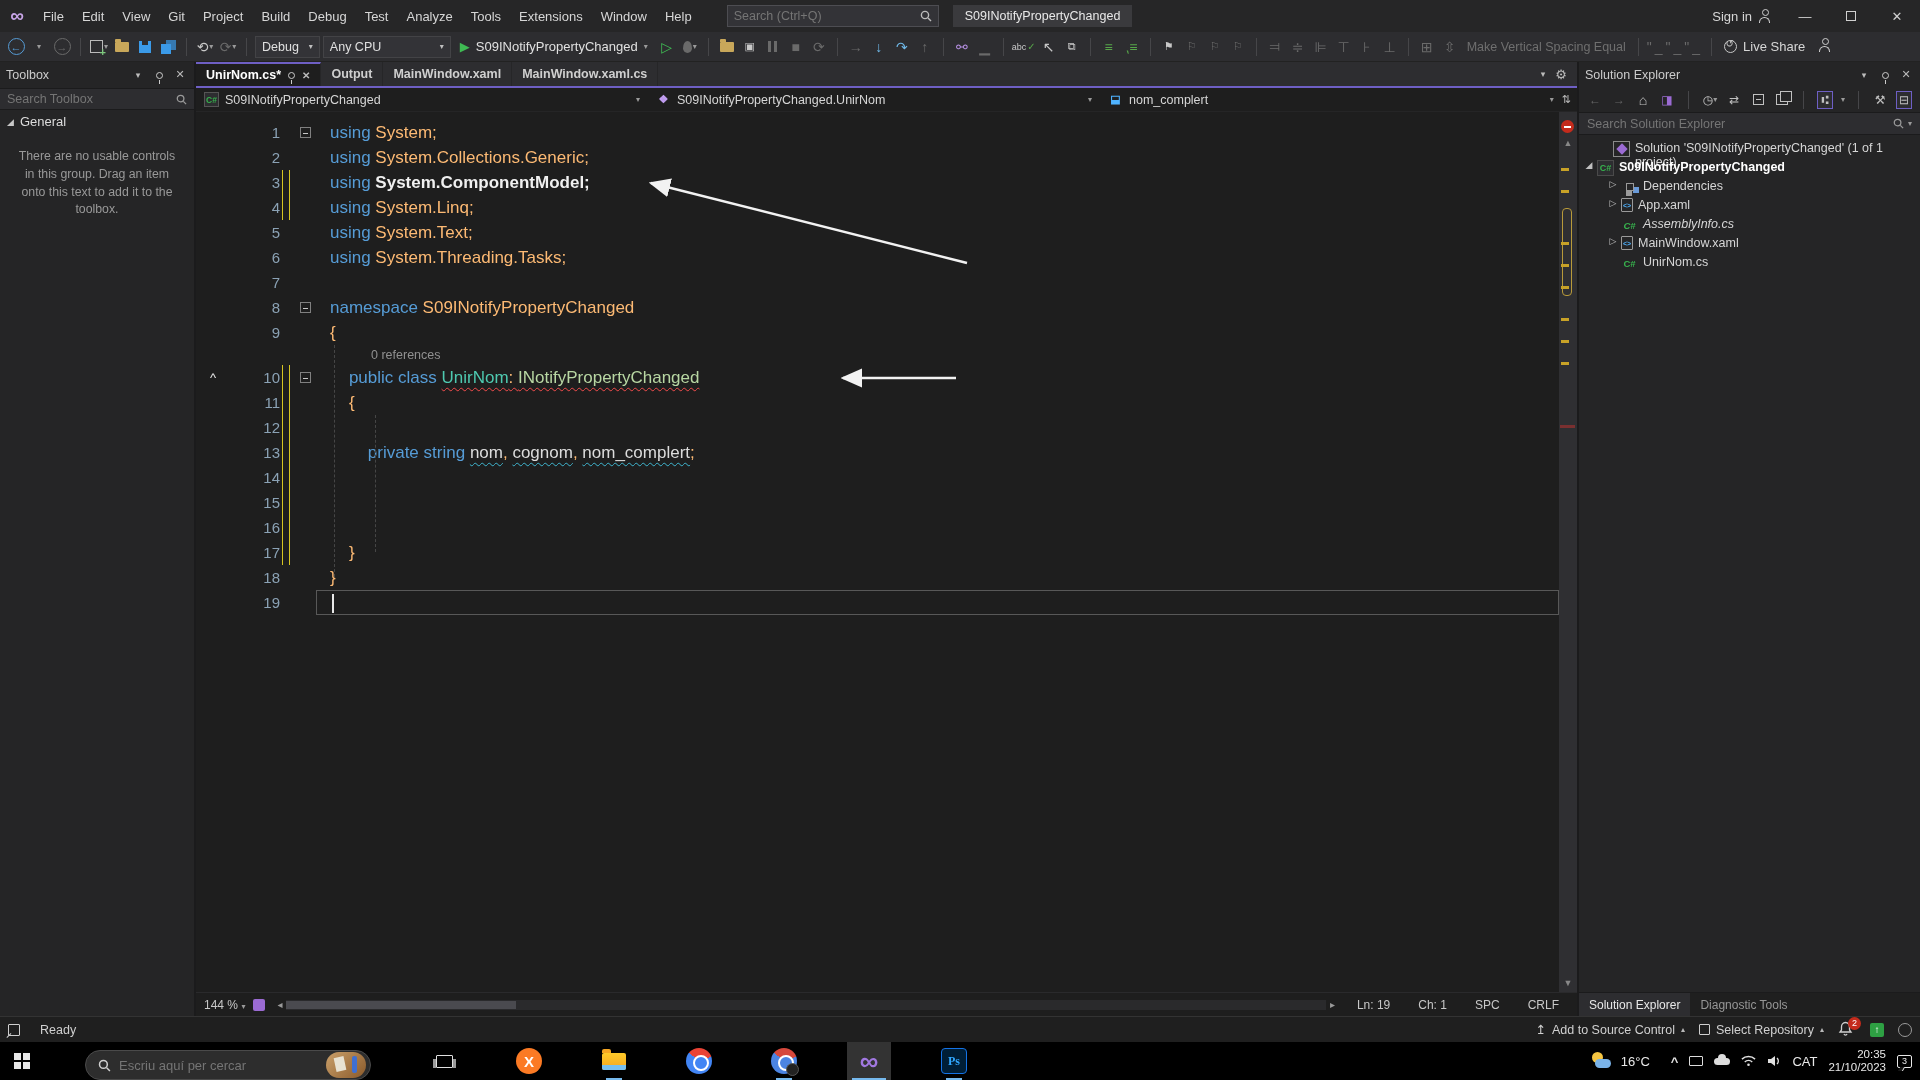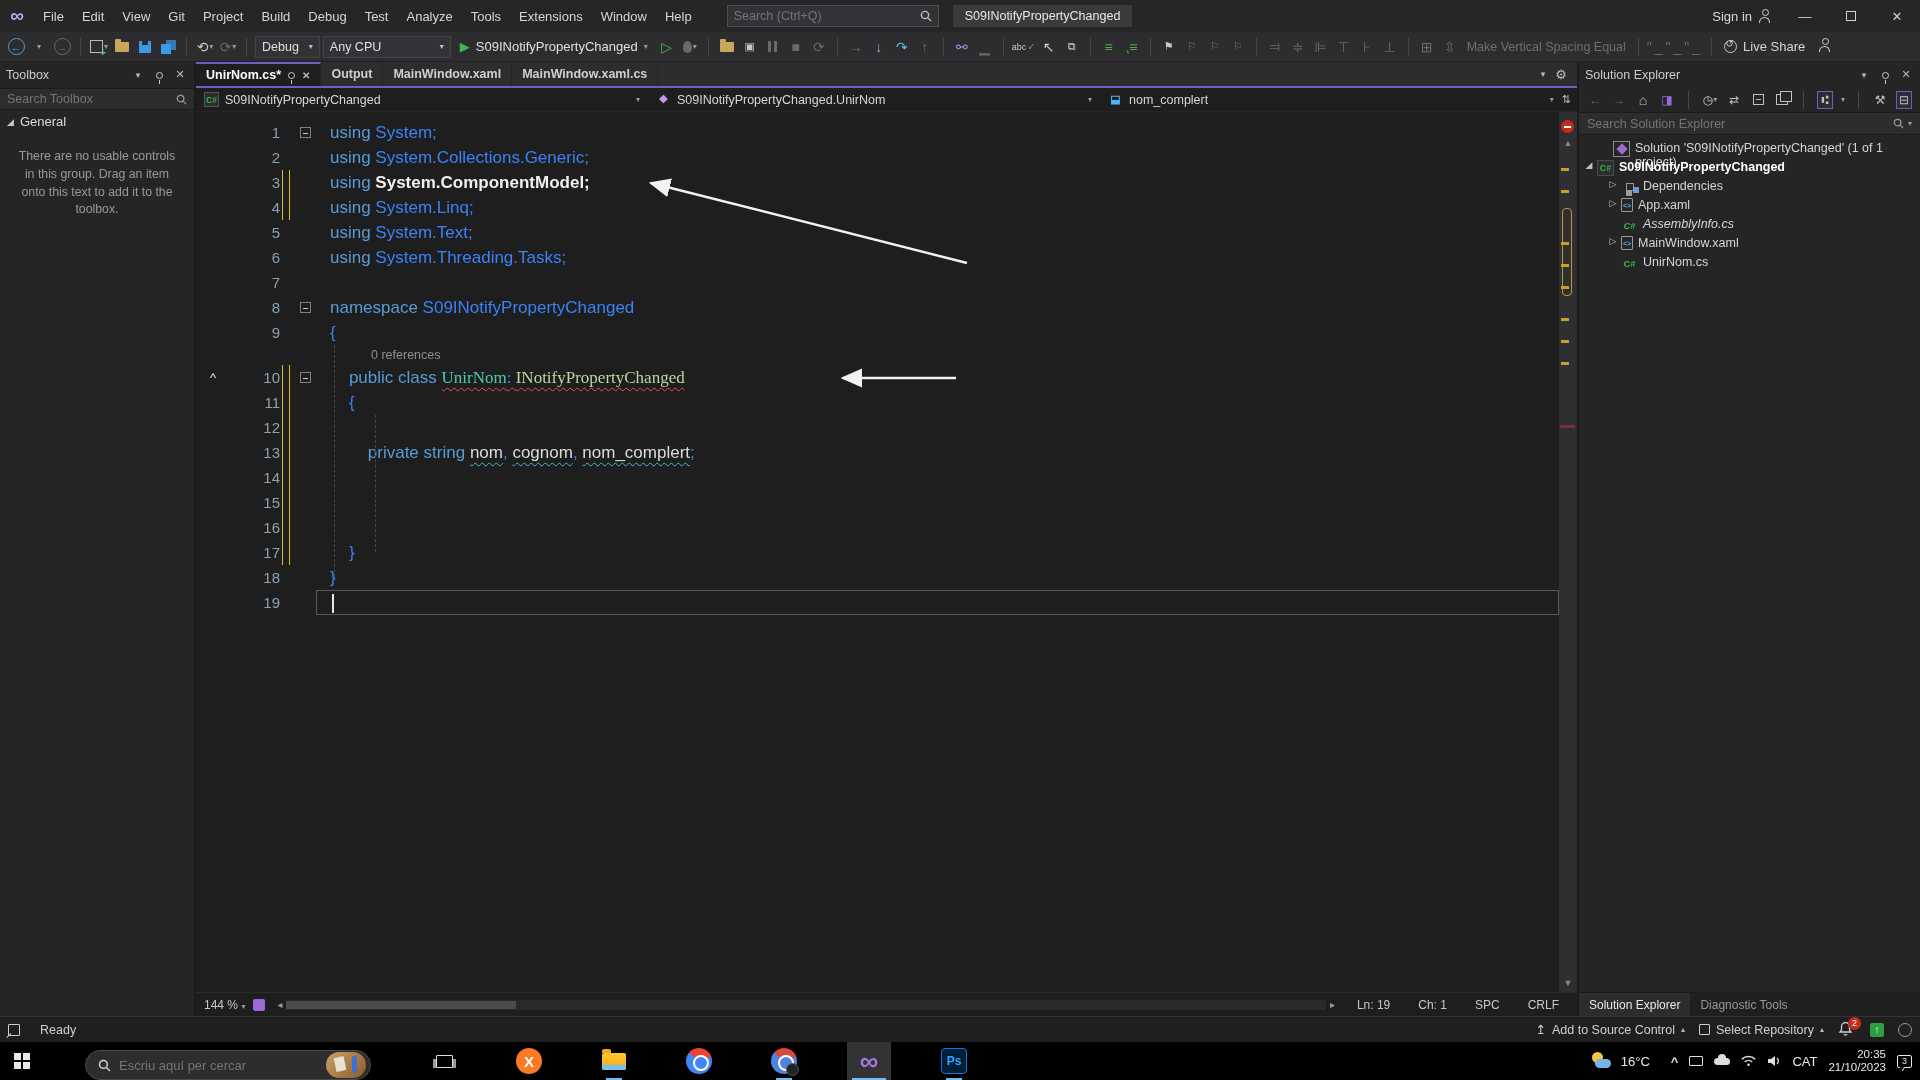--- a/index.html
+++ b/index.html
@@ -84,26 +84,26 @@
   .cl{display:flex;height:25px;font-family:"DejaVu Sans Mono",monospace;font-size:17px;line-height:25px;}
   .lm{width:34px;flex:none;color:#e8e8e8;font-size:13px;text-align:center;}
   .ln{width:50px;flex:none;text-align:right;color:#8ba2b5;font-size:15px;}
   .cb{width:14px;flex:none;}
   .fd{width:22px;flex:none;display:flex;align-items:center;justify-content:center;}
   .foldbox{width:11px;height:11px;border:1px solid #808080;background:#1e1e1e;position:relative;display:inline-block;}
   .foldbox::after{content:"";position:absolute;left:2px;top:4.5px;width:5px;height:1px;background:#c8c8c8;}
   .ct{flex:1;padding-left:14px;white-space:pre;color:#c8c8c8;position:relative;}
   .ct.cur{outline:1px solid #585858;outline-offset:-1px;}
   .tk-k{color:#569cd6;}
-  .tk-p{color:#3b82f6;}
+  .tk-p{color:#fdba74;}
   .tk-b{color:#f0f0f0;font-weight:bold;}
   .tk-t{color:#4ec9b0;}
   .tk-i{color:#b8d7a3;}
   .tk-f{color:#dcdcdc;text-decoration:underline wavy #3fb6d0;text-decoration-thickness:1px;text-underline-offset:4px;}
-  .u-err{text-decoration:underline wavy #f14c4c;text-decoration-thickness:1px;text-underline-offset:4px;font-family:Liberation Serif, serif;}
+  .u-err{text-decoration:underline wavy #f14c4c;text-decoration-thickness:1px;text-underline-offset:4px;}
   .codelens{height:20px;line-height:20px;padding-left:175px;color:#909090;font-size:12.5px;}
   .caret-bar{display:inline-block;width:1.5px;height:19px;background:#e8e8e8;vertical-align:middle;margin-left:2px;}
   .chbar{position:absolute;left:86px;width:8px;border-left:1.5px solid #d7c521;border-right:1.5px solid #d7c521;}
   .guide{position:absolute;width:0;border-left:1px dashed #464646;}
   .arrows{position:absolute;inset:0;pointer-events:none;}
 
   .vscroll{width:18px;flex:none;background:#2f2f32;position:relative;}
   .sb-dot{position:absolute;top:8px;left:2px;width:13px;height:13px;border-radius:50%;background:#c42b1c;}
   .sb-dot::after{content:"";position:absolute;left:3px;top:5.5px;width:7px;height:2px;background:#fff;}
   .sb-arrow{position:absolute;left:0;width:18px;text-align:center;color:#888;font-size:9px;}
@@ -179,21 +179,21 @@
   .taskview-ico{width:17px;height:13px;border:1.5px solid #e0e0e0;border-radius:1px;box-shadow:-5px 2px 0 -2px #9a9a9a,5px 2px 0 -2px #9a9a9a;}
   .xampp{width:26px;height:26px;border-radius:50%;background:#fb7a24;color:#fff;font-weight:bold;font-size:15px;display:flex;align-items:center;justify-content:center;}
   .folder-ico{width:24px;height:17px;background:linear-gradient(#ffca28,#f5a623);border-radius:2px;position:relative;}
   .folder-ico::before{content:"";position:absolute;top:-4px;left:0;width:9px;height:4px;background:#f5a623;border-radius:2px 2px 0 0;}
   .folder-ico::after{content:"";position:absolute;left:0;bottom:0;width:100%;height:5px;background:#78c0f0;border-radius:0 0 2px 2px;}
   .chrome{width:26px;height:26px;border-radius:50%;background:conic-gradient(from -50deg,#ea4335 0 120deg,#4285f4 0 0) ,conic-gradient(from 70deg,#34a853 0 120deg,#fbbc05 0 240deg,#ea4335 0 360deg);position:relative;}
   .chrome::after{content:"";position:absolute;left:7px;top:7px;width:12px;height:12px;border-radius:50%;background:#4285f4;border:2.5px solid #fff;}
   .chrome.alt{filter:saturate(.85);}
   .chrome.alt::before{content:"";position:absolute;right:-2px;bottom:-2px;width:11px;height:11px;border-radius:50%;background:#222;border:1px solid #555;z-index:2;}
   .vs-ico{font-size:26px;color:#a178e0;font-weight:bold;line-height:1;}
-  .ps-ico{width:26px;height:26px;background:#001e36;border:1px solid #1473e6;border-radius:4px;color:#31a8ff;font-weight:bold;font-size:12px;display:flex;align-items:center;justify-content:center;}
+  .ps-ico{width:26px;height:26px;background:#001e36;border:1px solid #1473e6;border-radius:4px;color:#31a8ff;font-weight:bold;font-size:12px;display:flex;align-items:center;justify-content:center;font-family:Liberation Serif, serif;}
   .tb-right-zone{margin-left:auto;display:flex;align-items:center;gap:10px;padding-right:8px;height:100%;}
   .weather{display:flex;align-items:center;gap:7px;padding:0 4px;}
   .w-ico{width:24px;height:20px;position:relative;}
   .w-ico::before{content:"";position:absolute;left:2px;top:1px;width:11px;height:11px;border-radius:50%;background:#f5c542;}
   .w-ico::after{content:"";position:absolute;left:5px;top:8px;width:16px;height:9px;border-radius:6px;background:#7ab3e8;}
   .tray{display:flex;align-items:center;gap:11px;}
   .tray-chev{font-weight:bold;color:#e0e0e0;font-size:13px;}
   .tray-disp{width:14px;height:10px;border:1.5px solid #ddd;border-radius:1px;}
   .cloud-ico{width:16px;height:7px;background:#ddd;border-radius:5px;position:relative;}
   .cloud-ico::before{content:"";position:absolute;left:4px;top:-4px;width:8px;height:8px;border-radius:50%;background:#ddd;}

